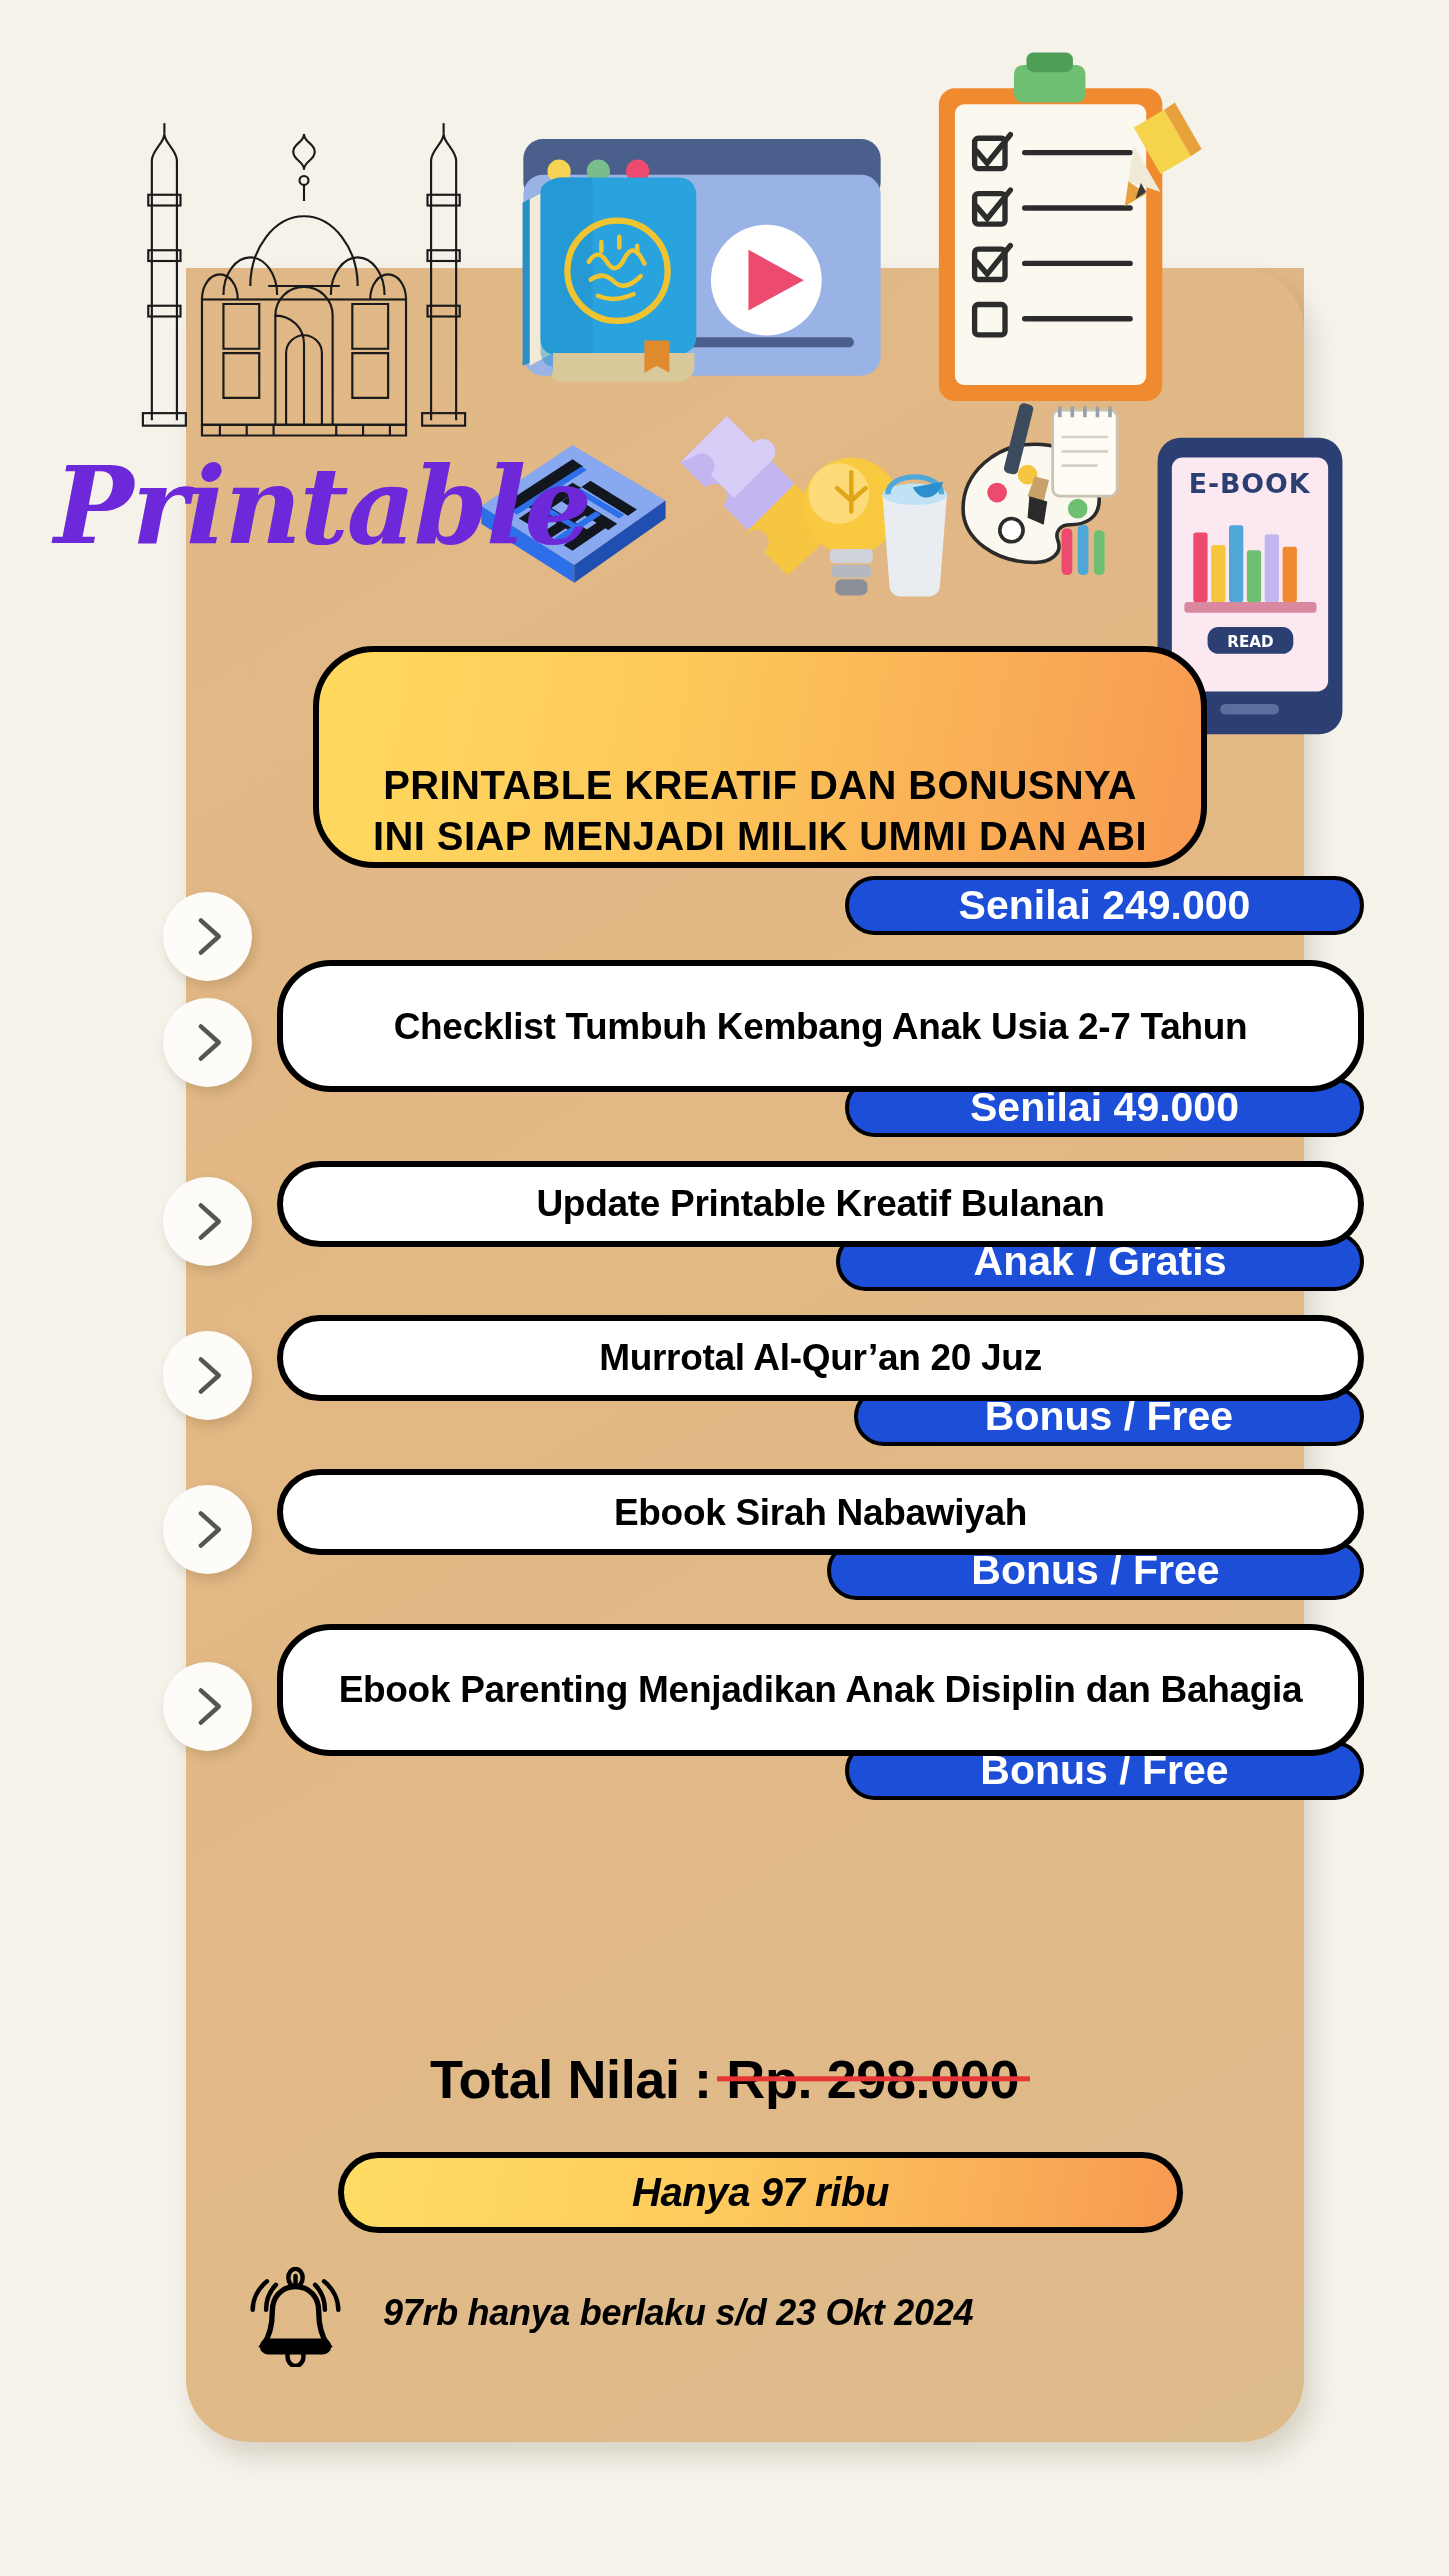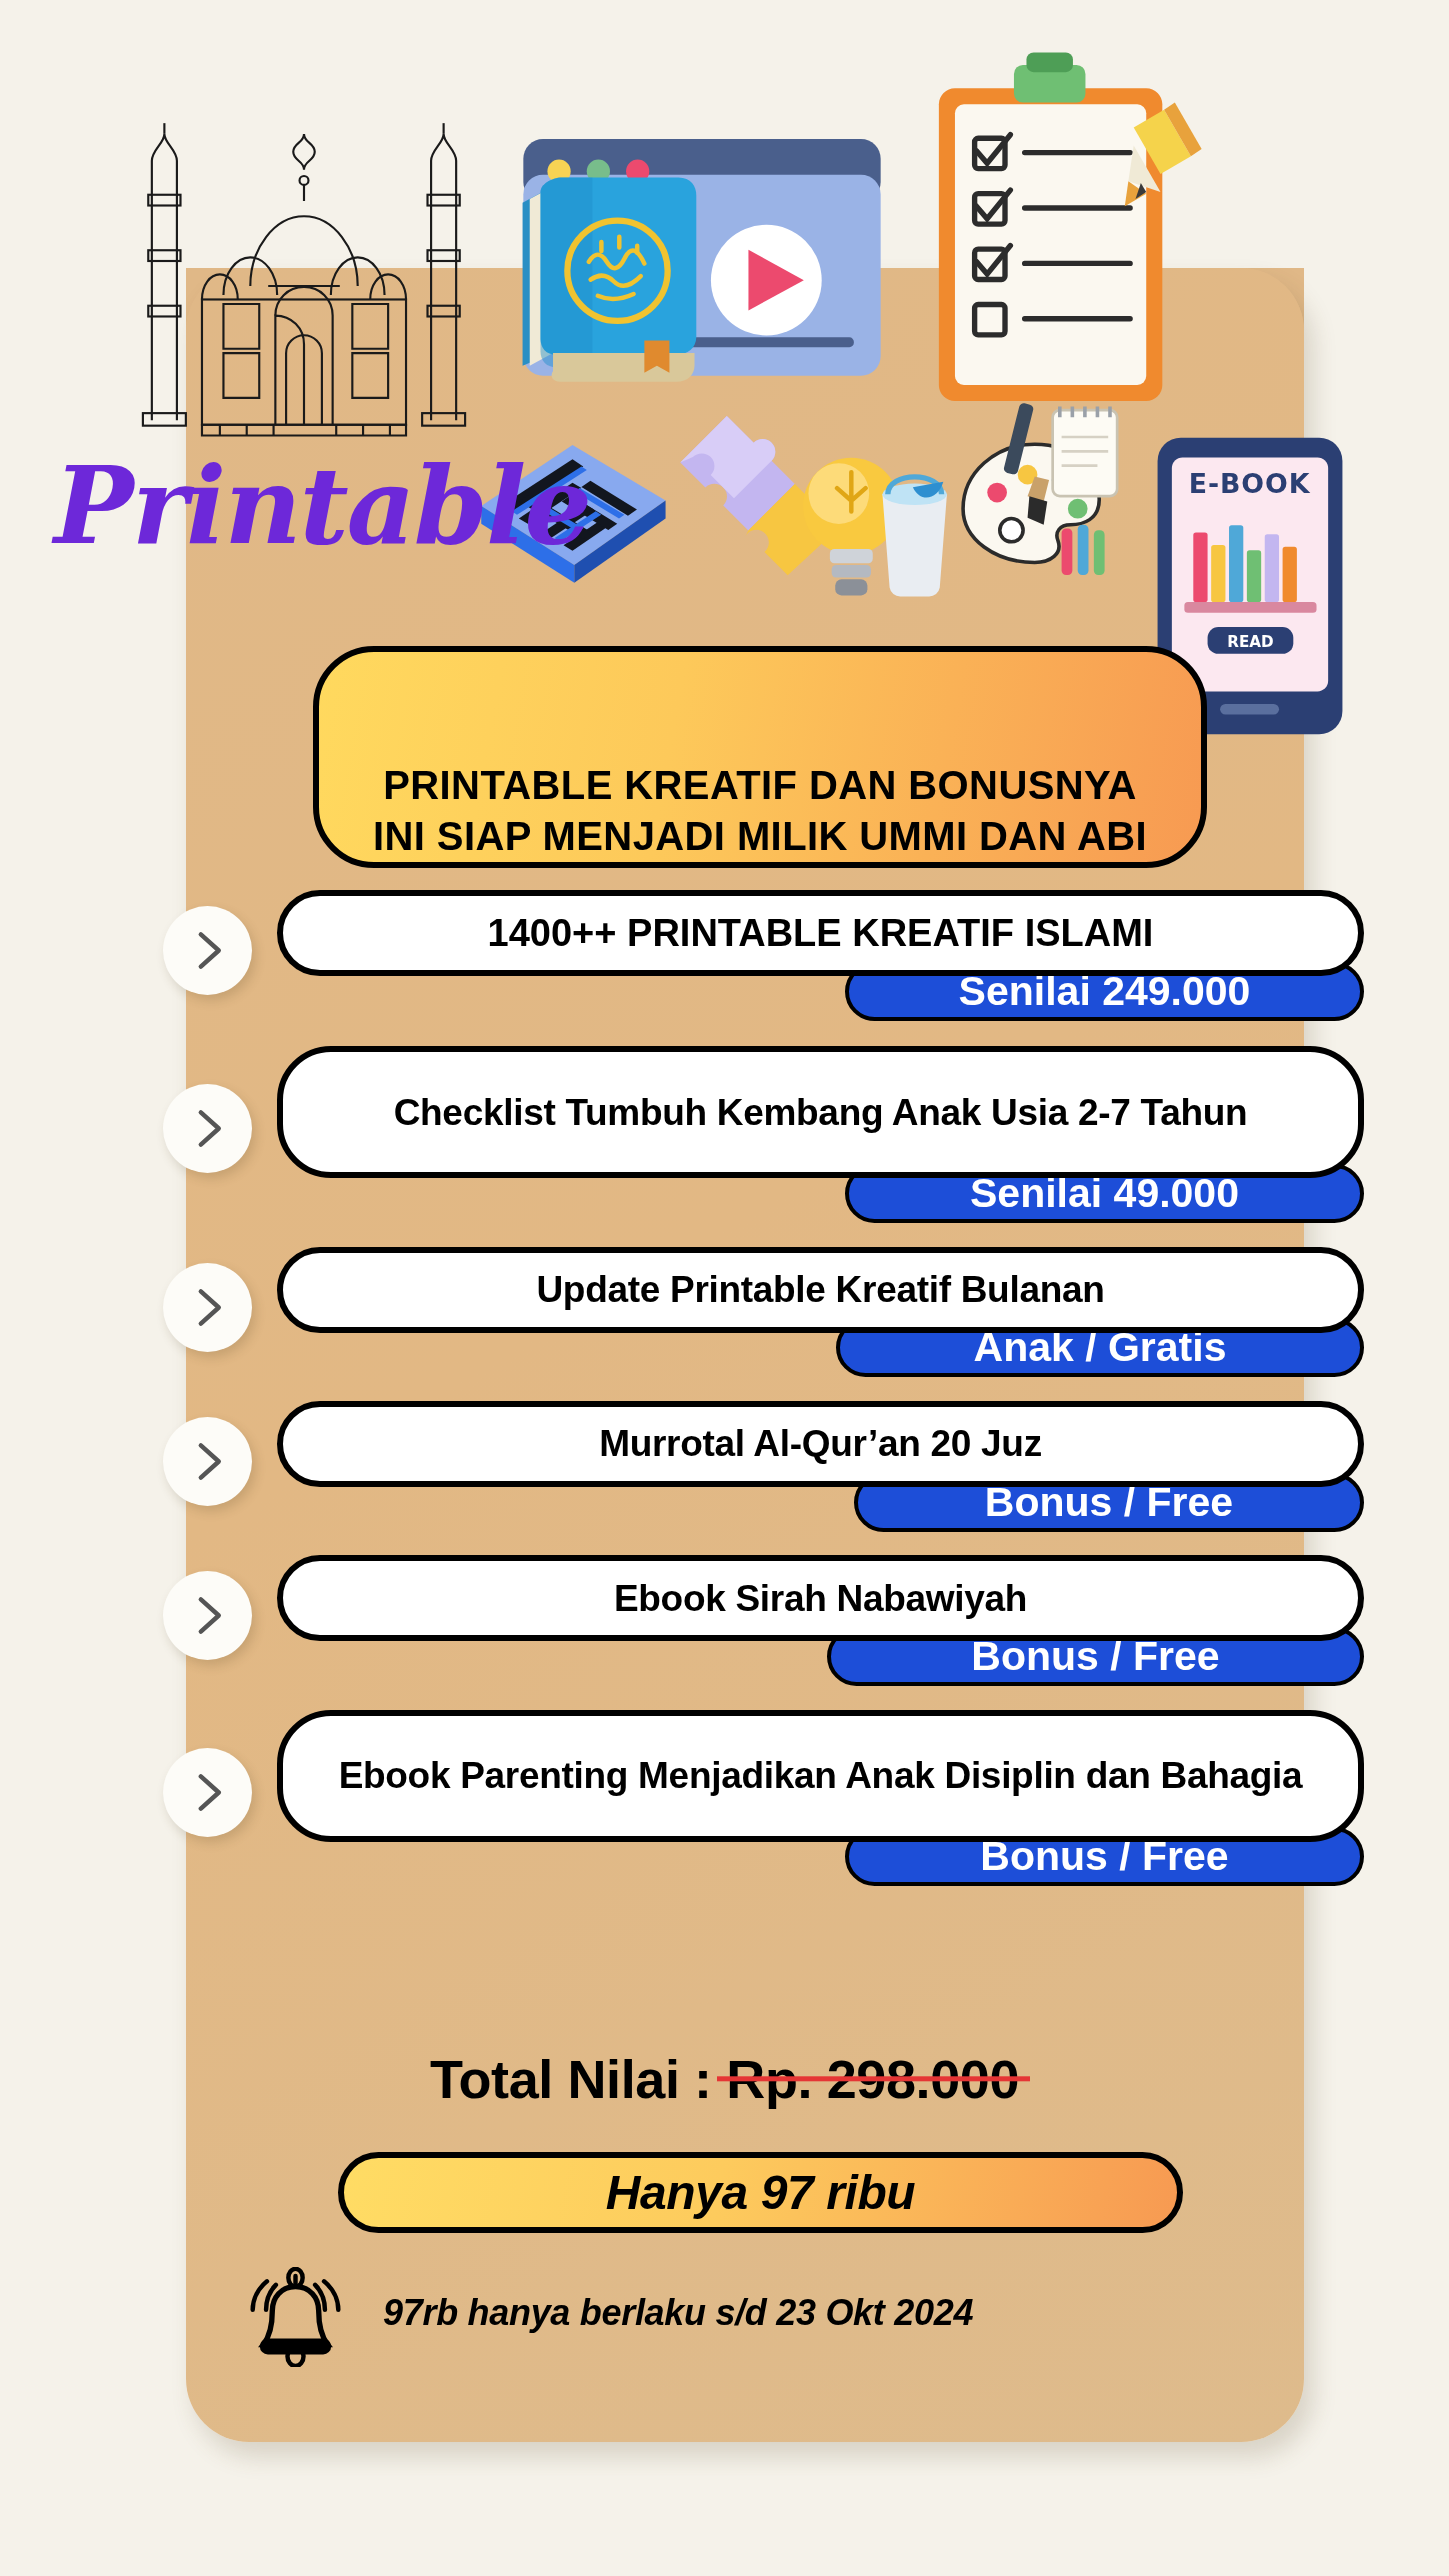--- a/index.html
+++ b/index.html
@@ -165,21 +165,21 @@
 
   .price-pill {
     position: absolute; left: 338px; top: 2152px;
     width: 845px; height: 81px;
     border: 6.3px solid #000;
     border-radius: 43px;
     background: linear-gradient(100deg,#ffdc64 0%,#fdcb5d 45%,#f79a52 100%);
     display: flex; align-items: center; justify-content: center;
   }
   .price-pill span {
-    font-size: 48px; font-weight: 800; font-style: italic; color: #000;
+    font-size: 40px; font-weight: 800; font-style: italic; color: #000;
     letter-spacing: -0.4px;
   }
 
   .deadline { position: absolute; left: 242px; top: 2263px; width: 984px; height: 107px; }
   .bell-icon { position: absolute; left: 0; top: 3.6px; width: 107px; height: 100px; }
   .deadline-text {
     position: absolute; left: 141px; top: 29px;
     font-size: 36px; font-weight: 800; font-style: italic; color: #000;
     letter-spacing: -0.3px;
   }
@@ -380,23 +380,20 @@
   </div>
 
   <div class="rows">
 
     <div class="row">
       <div class="chev" style="top:16px">
         <svg viewBox="0 0 40 48">
             <path d="M12 6l20 18-20 18" fill="none" stroke="#555" stroke-width="5" stroke-linecap="round" stroke-linejoin="round"></path>
           </svg>
       </div>
-      <div class="pill">
-        <div class="pill-text caps">1400++ PRINTABLE KREATIF ISLAMI</div>
-      </div>
       <div class="badge-wrap">
         <div class="badge w1">Senilai 249.000</div>
       </div>
     </div>
 
     <div class="row" style="margin-top:21.5px">
       <div class="chev" style="top:38px">
         <svg viewBox="0 0 40 48">
             <path d="M12 6l20 18-20 18" fill="none" stroke="#555" stroke-width="5" stroke-linecap="round" stroke-linejoin="round"></path>
           </svg>

